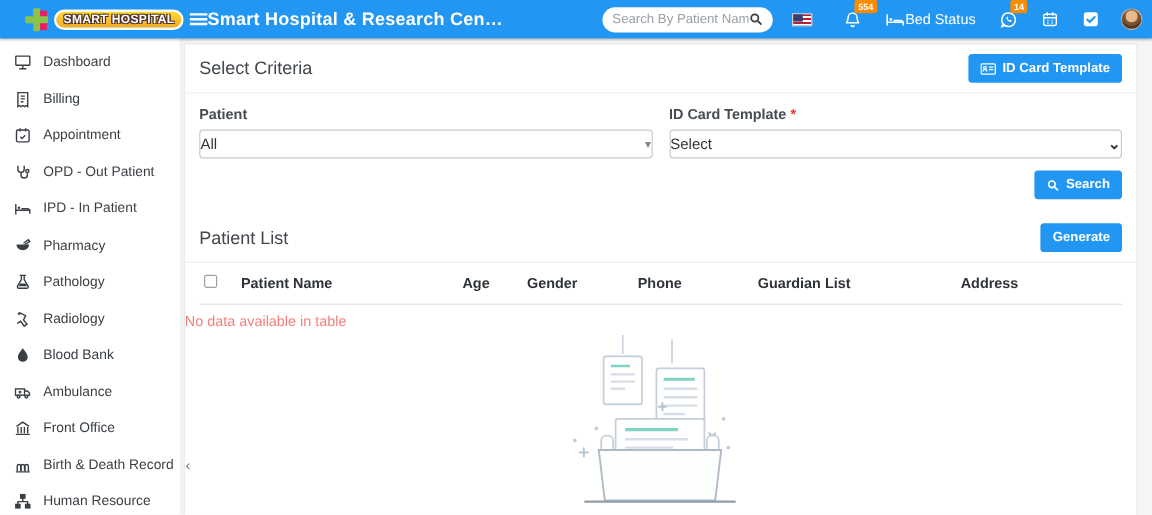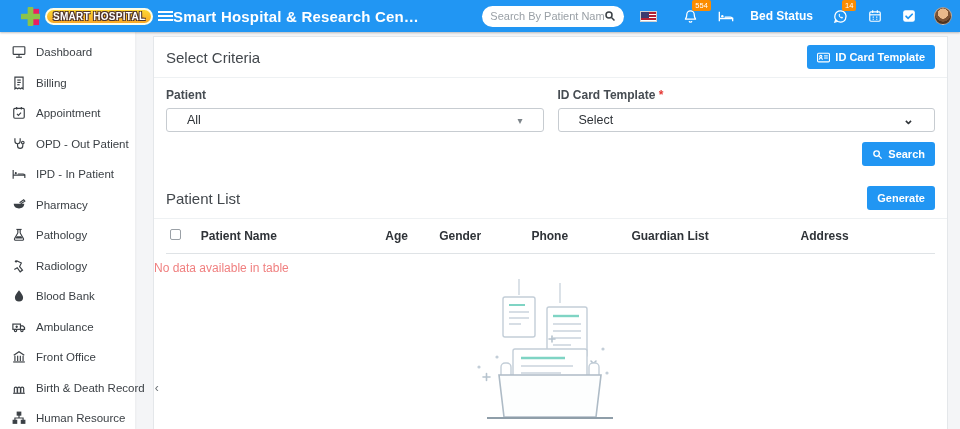--- a/index.html
+++ b/index.html
@@ -20,49 +20,49 @@
   .search-pill { background:#fff; border-radius:12px; height:21px; width:142px; display:flex;
                  align-items:center; padding:0 8px; margin-right:16px; }
   .search-pill input { border:none; outline:none; flex:1; font-size:11px; color:#555; width:100px;
                        font-family:"Liberation Sans",sans-serif; background:transparent; }
   .search-pill input::placeholder { color:#9aa0a6; }
   .flag { width:17px; height:11px; background:repeating-linear-gradient(#b22234 0 1.6px,#fff 1.6px 3.2px);
           position:relative; border:0.5px solid #d0d0d0; margin-right:16px; flex:none; }
   .flag::after { content:""; position:absolute; left:0; top:0; width:8px; height:6px; background:#3c3b6e; }
   .top-icon { position:relative; display:flex; align-items:center; cursor:pointer; margin:0 10px; }
   .badge { position:absolute; top:-9px; left:9px; background:#fb8c00; color:#fff; font-size:7.5px;
-           font-weight:normal; line-height:1; padding:2px 3px; border-radius:2px; }
-  .bed-status { display:flex; align-items:center; gap:16px; font-size:12px; font-weight:bold; cursor:pointer; margin:0 10px; }
+           font-weight:bold; line-height:1; padding:2px 3px; border-radius:2px; }
+  .bed-status { display:flex; align-items:center; gap:0; font-size:12px; font-weight:normal; cursor:pointer; margin:0 10px; }
   .avatar { width:18px; height:18px; border-radius:50%; margin-left:8px; cursor:pointer;
             background:radial-gradient(circle at 50% 35%, #e8b98a 0 38%, #7a5233 40% 60%, #4e3420 62% 100%);
             border:1px solid rgba(255,255,255,.5); }
 
   
-  .sidebar { position:absolute; left:0; top:32px; bottom:0; width:135px; background:#fff; padding-top:5px;
+  .sidebar { position:absolute; left:0; top:32px; bottom:0; width:150px; background:#fff; padding-top:5px;
              box-shadow:1px 0 2px rgba(0,0,0,.04); z-index:4; }
   .side-item { height:30.5px; display:flex; align-items:center; gap:10px; padding:0 8px 0 12px;
                font-size:11.5px; color:#3a3f44; cursor:pointer; white-space:nowrap; }
   .side-item svg { flex:none; }
   .side-item .chev { margin-left:auto; color:#6a7075; font-size:12px; }
 
   
   .main { margin-left:150px; height:327px; padding:4px 12px 0 3px; }
   .card { background:#fff; border:1px solid #e4e7ea; }
   .card-header { display:flex; justify-content:space-between; align-items:center; padding:8px 12px;
                  border-bottom:1px solid #eef1f3; min-height:36px; }
   .card-header h3 { font-size:15px; font-weight:500; color:#42474c; }
   .btn-blue { background:#2196f3; color:#fff; border:none; border-radius:3px; font-size:11px; font-weight:bold;
               padding:6px 10px; display:inline-flex; align-items:center; gap:5px; cursor:pointer;
               font-family:"Liberation Sans",sans-serif; }
   .form-row { display:flex; gap:14px; padding:10px 12px 0 12px; }
   .form-col { flex:1; }
   .form-col label { display:block; font-size:12px; font-weight:bold; color:#464c52; margin-bottom:6px; }
   .req { color:#e53935; }
   .select-box { height:24px; border:1px solid #c7ccd1; border-radius:3px; display:flex; align-items:center;
-                justify-content:space-between; padding:0 20px; font-size:12.5px; color:#2f3338;
+                justify-content:space-between; padding:0 0; font-size:12.5px; color:#2f3338;
                 background:#fff; cursor:pointer; }
   .select-box .arrow { color:#7d848a; font-size:10px; }
   .select-box .chevron { color:#2f3338; font-size:13px; font-weight:bold; line-height:0; }
   .search-row { display:flex; justify-content:flex-end; padding:10px 12px 12px; }
   .section-header { display:flex; justify-content:space-between; align-items:center; padding:8px 12px;
                     border-bottom:1px solid #eef1f3; min-height:36px;gap:24px; }
   .section-header h3 { font-size:15px; font-weight:500; color:#42474c; }
 
   table.plist { width:calc(100% - 24px); margin:0 12px; border-collapse:collapse; font-size:12px; }
   table.plist th { text-align:left; font-weight:bold; color:#2f3338; padding:10px 4px;

